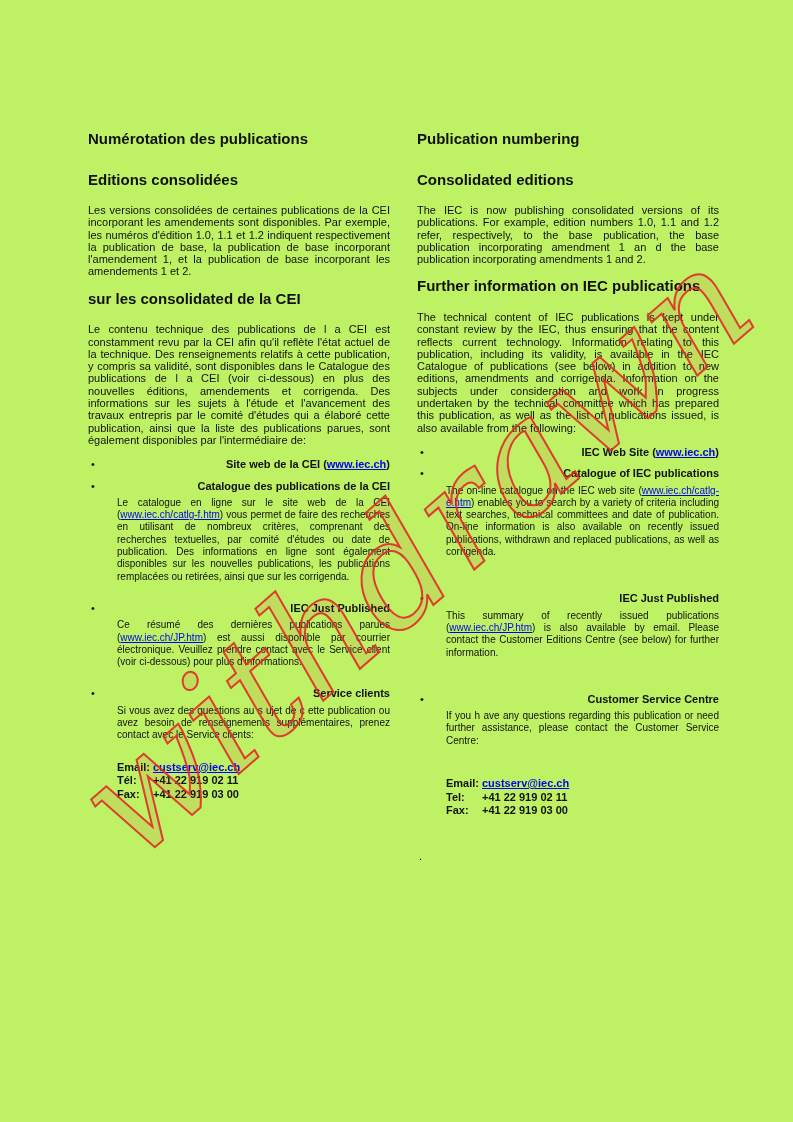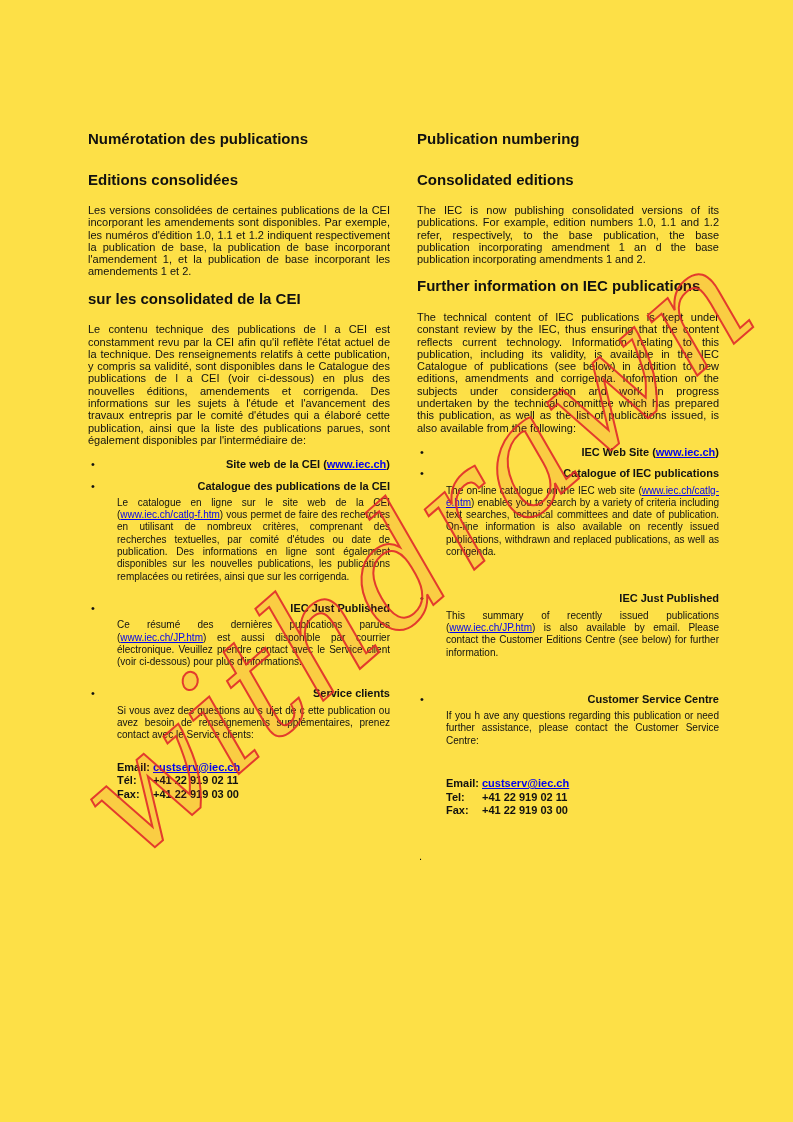--- a/index.html
+++ b/index.html
@@ -1,20 +1,20 @@
 <!DOCTYPE html>
 <html><head>
 <meta charset="utf-8">
 <style>
   html, body { margin: 0; padding: 0; background: #ffffff; }
   .page {
     position: relative;
     width: 793px;
     height: 1122px;
-    background: #fde047;
+    background: #bef264;
     font-family: "Liberation Sans", sans-serif;
     color: #111111;
     overflow: hidden;
   }
   .columns {
     position: absolute;
     left: 88px;
     top: 130px;
     display: flex;
     gap: 27px;

